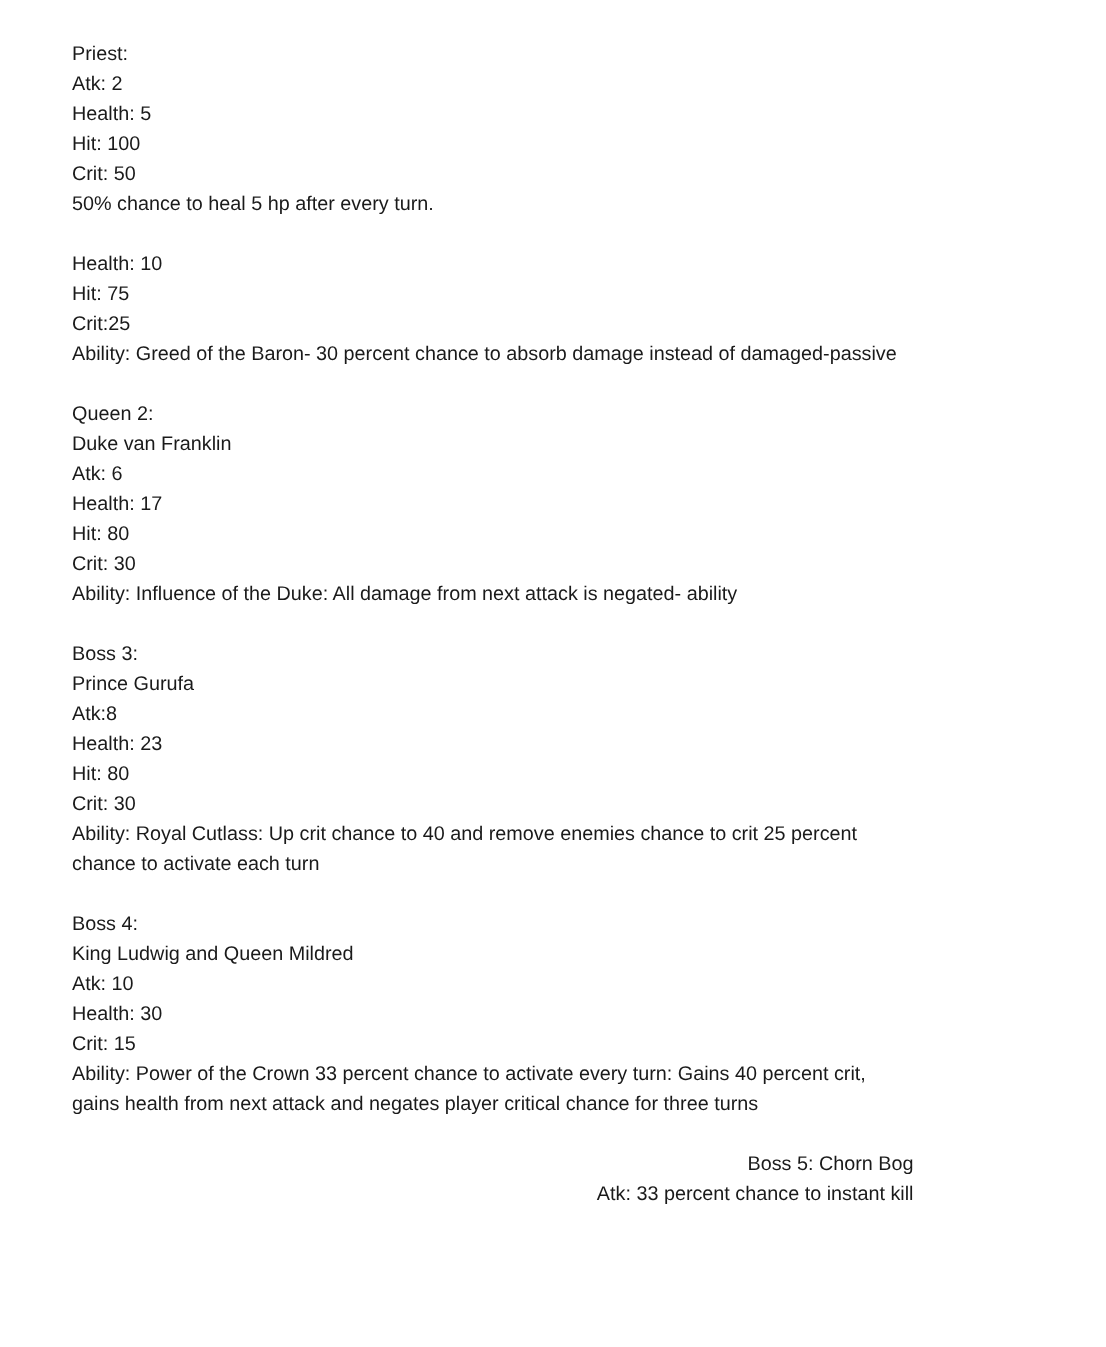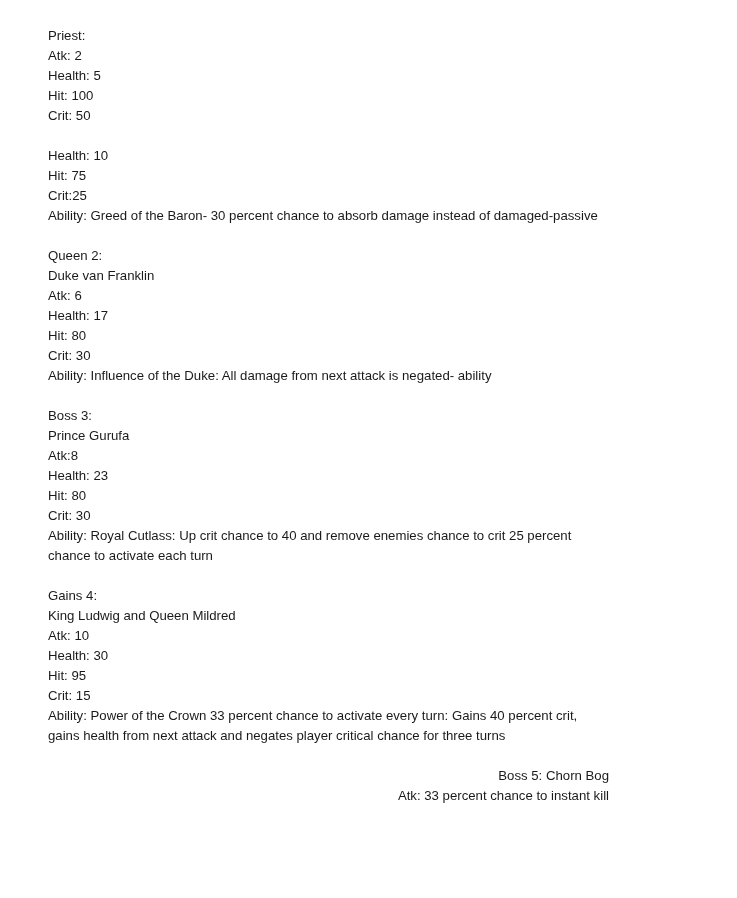--- a/index.html
+++ b/index.html
@@ -45,20 +45,21 @@
 <body>
 
 <div class="page">
   <div class="doc-body" id="doc-body">
       <div class="block">
         <p class="line">Priest:</p>
         <p class="line">Atk: 2</p>
         <p class="line">Health: 5</p>
         <p class="line">Hit: 100</p>
         <p class="line">Crit: 50</p>
+        <p class="line">50% chance to heal 5 hp after every turn.</p>
       </div>
       <div class="block">
         <p class="line">Health: 10</p>
         <p class="line">Hit: 75</p>
         <p class="line">Crit:25</p>
         <p class="line">Ability: Greed of the Baron- 30 percent chance to absorb damage instead of damaged-passive</p>
       </div>
       <div class="block">
         <p class="line">Queen 2:</p>
         <p class="line">Duke van Franklin</p>
@@ -71,25 +72,24 @@
       <div class="block">
         <p class="line">Boss 3:</p>
         <p class="line">Prince Gurufa</p>
         <p class="line">Atk:8</p>
         <p class="line">Health: 23</p>
         <p class="line">Hit: 80</p>
         <p class="line">Crit: 30</p>
         <p class="line">Ability: Royal Cutlass: Up crit chance to 40 and remove enemies chance to crit 25 percent chance to activate each turn</p>
       </div>
       <div class="block">
-        <p class="line">Gains 4:</p>
+        <p class="line">Boss 4:</p>
         <p class="line">King Ludwig and Queen Mildred</p>
         <p class="line">Atk: 10</p>
         <p class="line">Health: 30</p>
-        <p class="line">Hit: 95</p>
         <p class="line">Crit: 15</p>
         <p class="line">Ability: Power of the Crown 33 percent chance to activate every turn: Gains 40 percent crit, gains health from next attack and negates player critical chance for three turns</p>
       </div>
       <div class="block">
         <p class="line">Boss 5: Chorn Bog</p>
         <p class="line">Atk: 33 percent chance to instant kill</p>
       </div>
     </div>
 </div>
 

